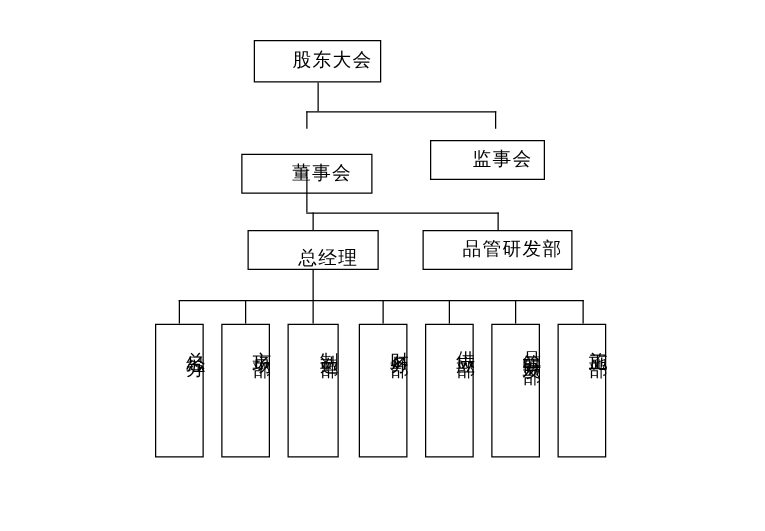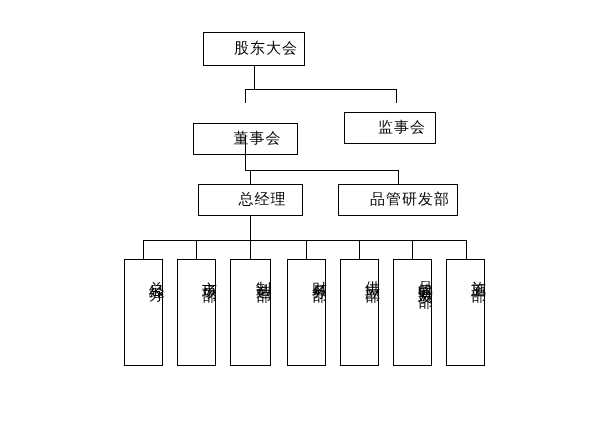--- a/index.html
+++ b/index.html
@@ -78,21 +78,21 @@
   </div>
 
   <div class="line v" style="left:245px; top:135px; width:1px; height:35px;"></div>
 
   <div class="line h" style="left:245px; top:170px; width:154px; height:1px;"></div>
 
   <div class="line v" style="left:250px; top:170px; width:1px; height:14px;"></div>
 
   <div class="line v" style="left:398px; top:170px; width:1px; height:14px;"></div>
 
-  <div class="node" style="left:198px; top:184px; width:105px; height:32px;">
+  <div class="node" style="left:198px; top:184px; width:105px; height:32px;align-items:flex-end;">
     <span class="label">总经理</span>
   </div>
 
   <div class="node" style="left:338px; top:184px; width:120px; height:32px;">
     <span class="label">品管研发部</span>
   </div>
 
   <div class="line v" style="left:250px; top:216px; width:1px; height:24px;"></div>
 
   <div class="line h" style="left:143px; top:240px; width:324px; height:1px;"></div>

